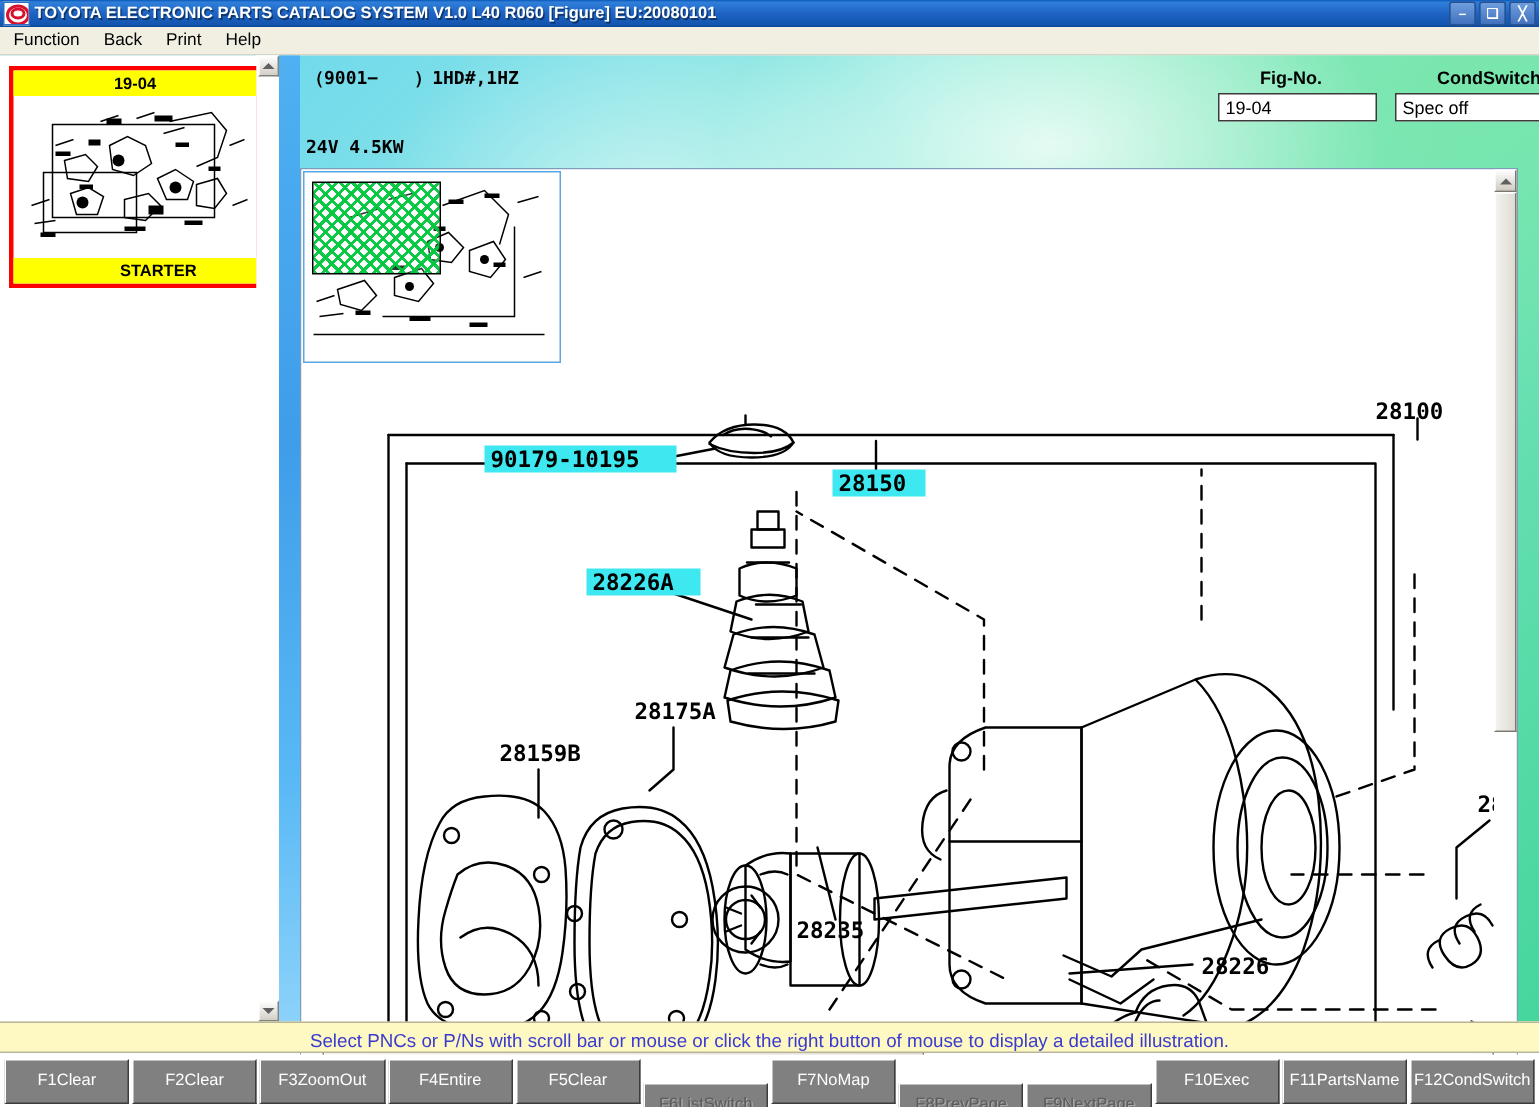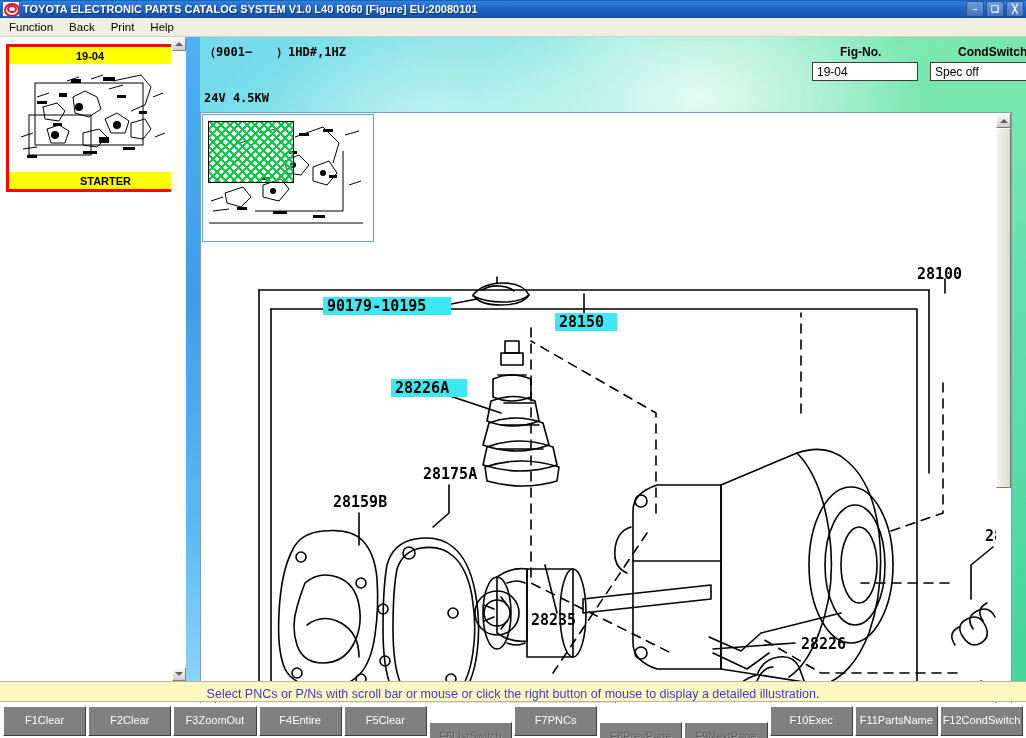--- a/index.html
+++ b/index.html
@@ -518,21 +518,21 @@
     <div class="fnkey">
         <span class="k">F5</span>
         <span class="l">Clear</span>
       </div>
     <div class="fnkey disabled">
         <span class="k">F6</span>
         <span class="l">ListSwitch</span>
       </div>
     <div class="fnkey">
         <span class="k">F7</span>
-        <span class="l">PNCs</span>
+        <span class="l">NoMap</span>
       </div>
     <div class="fnkey disabled">
         <span class="k">F8</span>
         <span class="l">PrevPage</span>
       </div>
     <div class="fnkey disabled">
         <span class="k">F9</span>
         <span class="l">NextPage</span>
       </div>
     <div class="fnkey">

